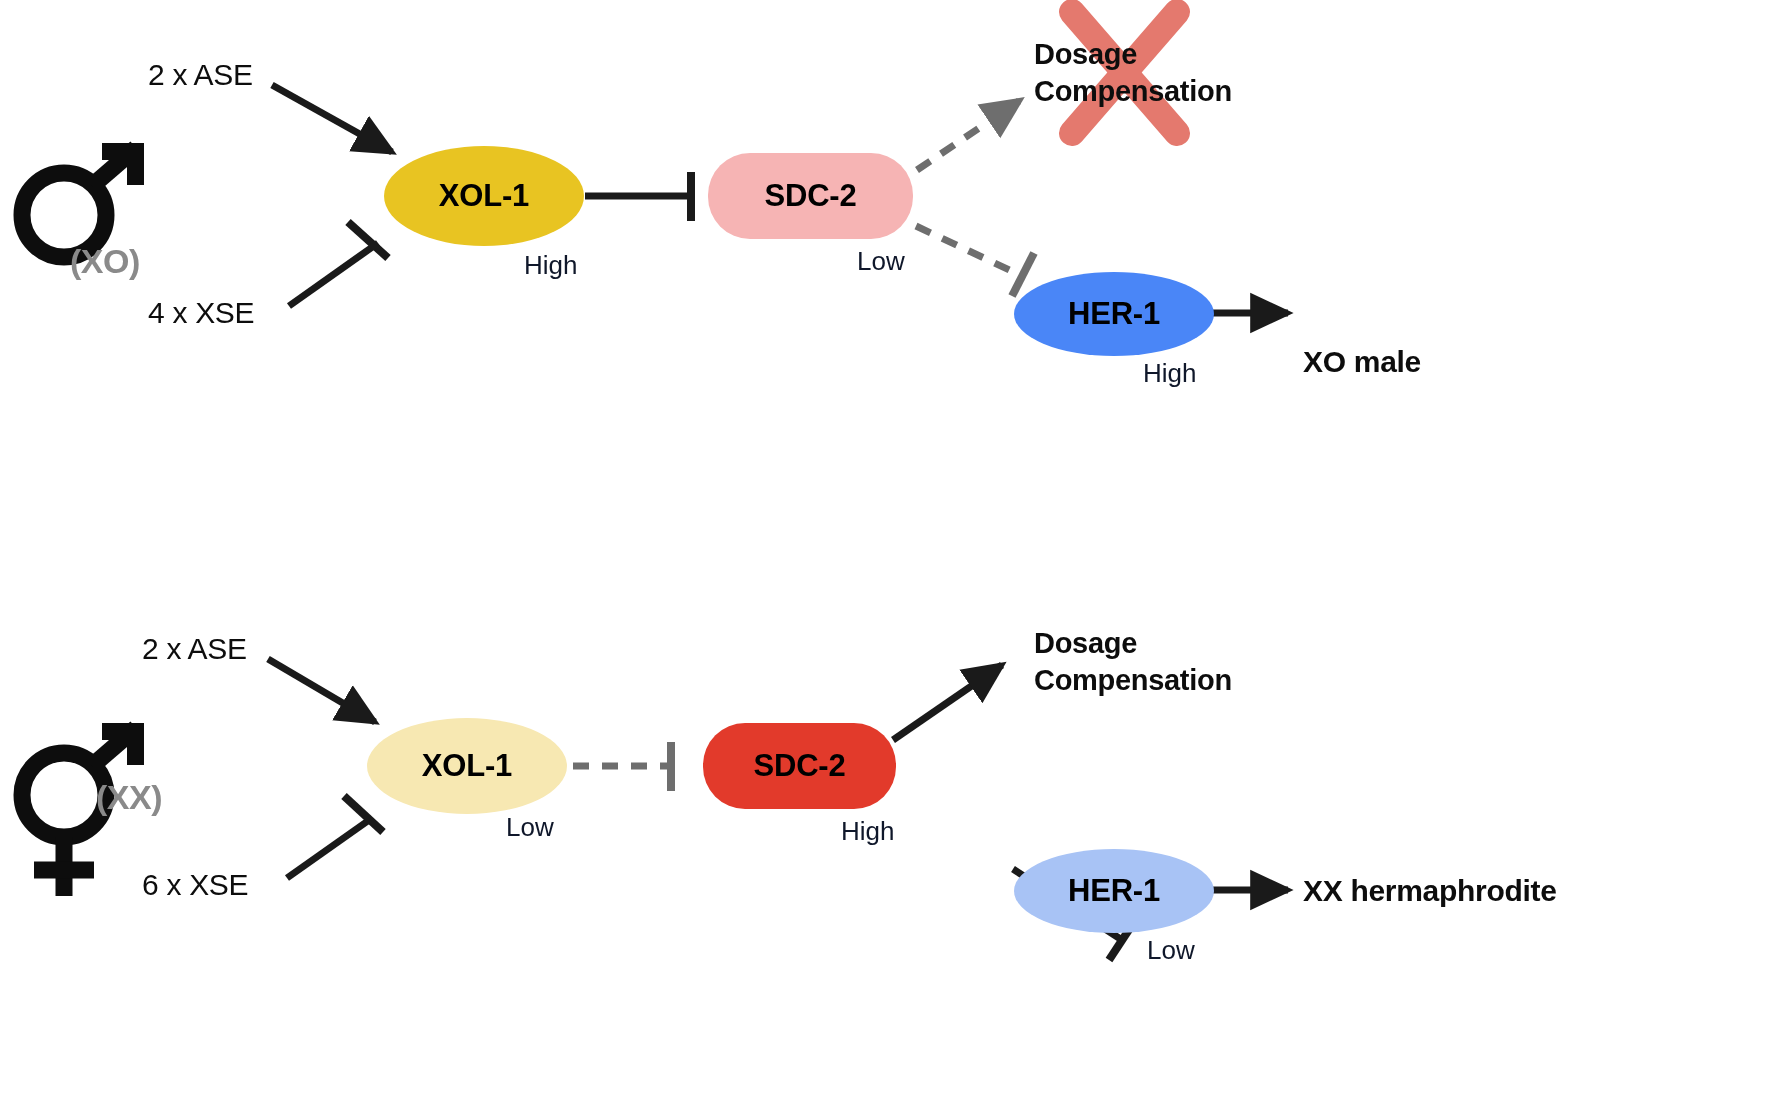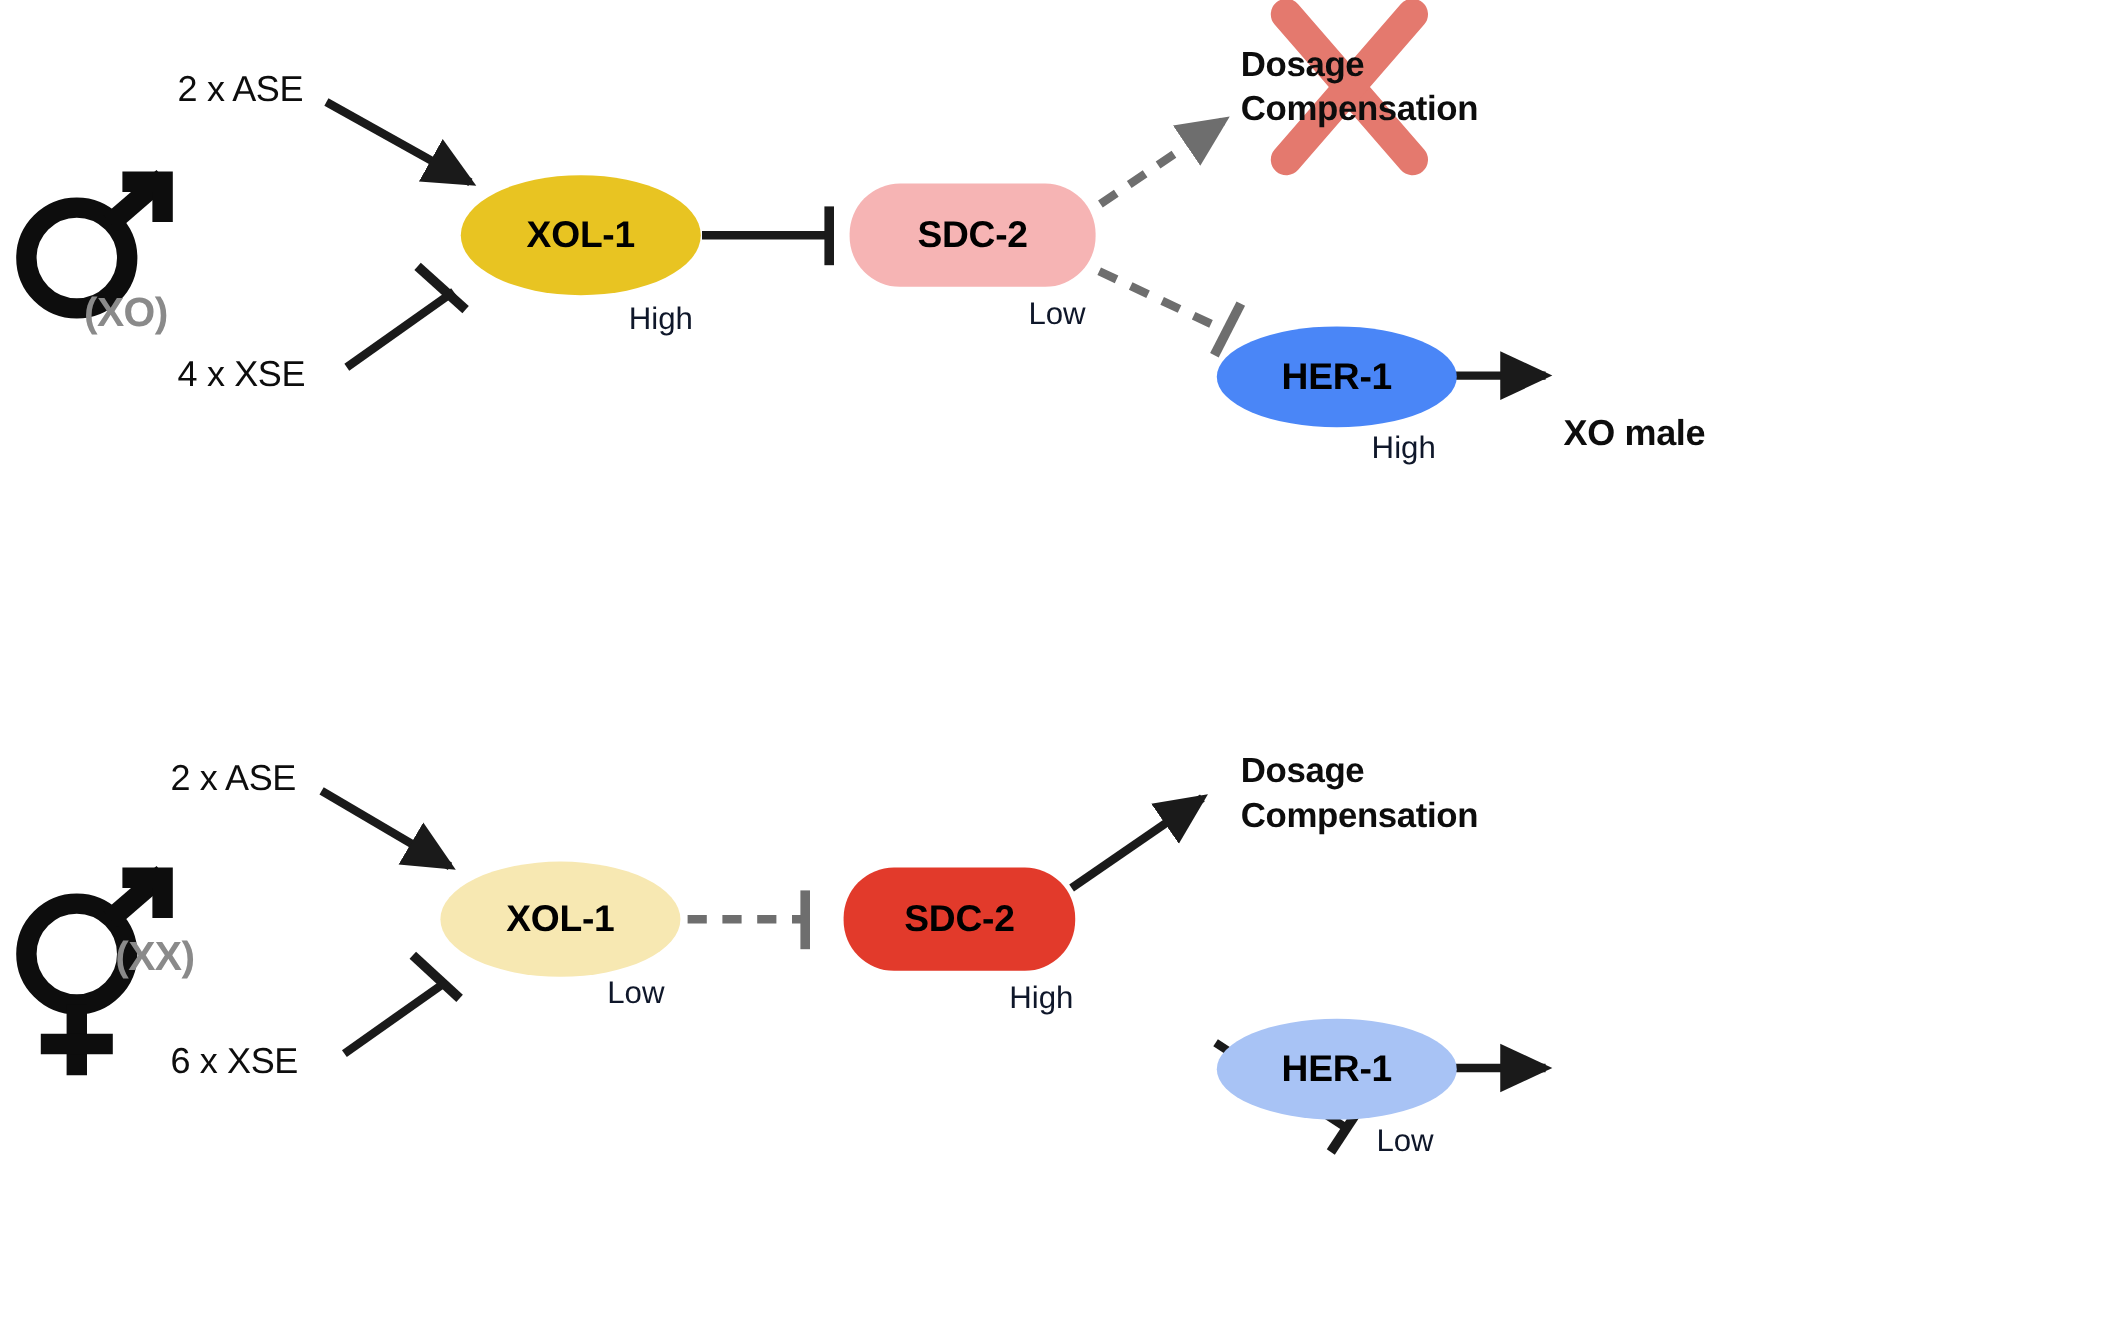--- a/index.html
+++ b/index.html
@@ -234,14 +234,15 @@
               background:#A8C3F5;">
     <span>HER-1</span>
   </div>
   <div class="lbl lbl-level" style="left:1147px; top:935px;">Low</div>
 
   <div class="lbl lbl-dosage" style="left:1034px; top:625px;">
     <div>Dosage</div>
     <div>Compensation</div>
   </div>
 
+  <div class="lbl lbl-outcome" style="left:1303px; top:874px;">XX hermaphrodite</div>
 
 </div>
 
 </body></html>

